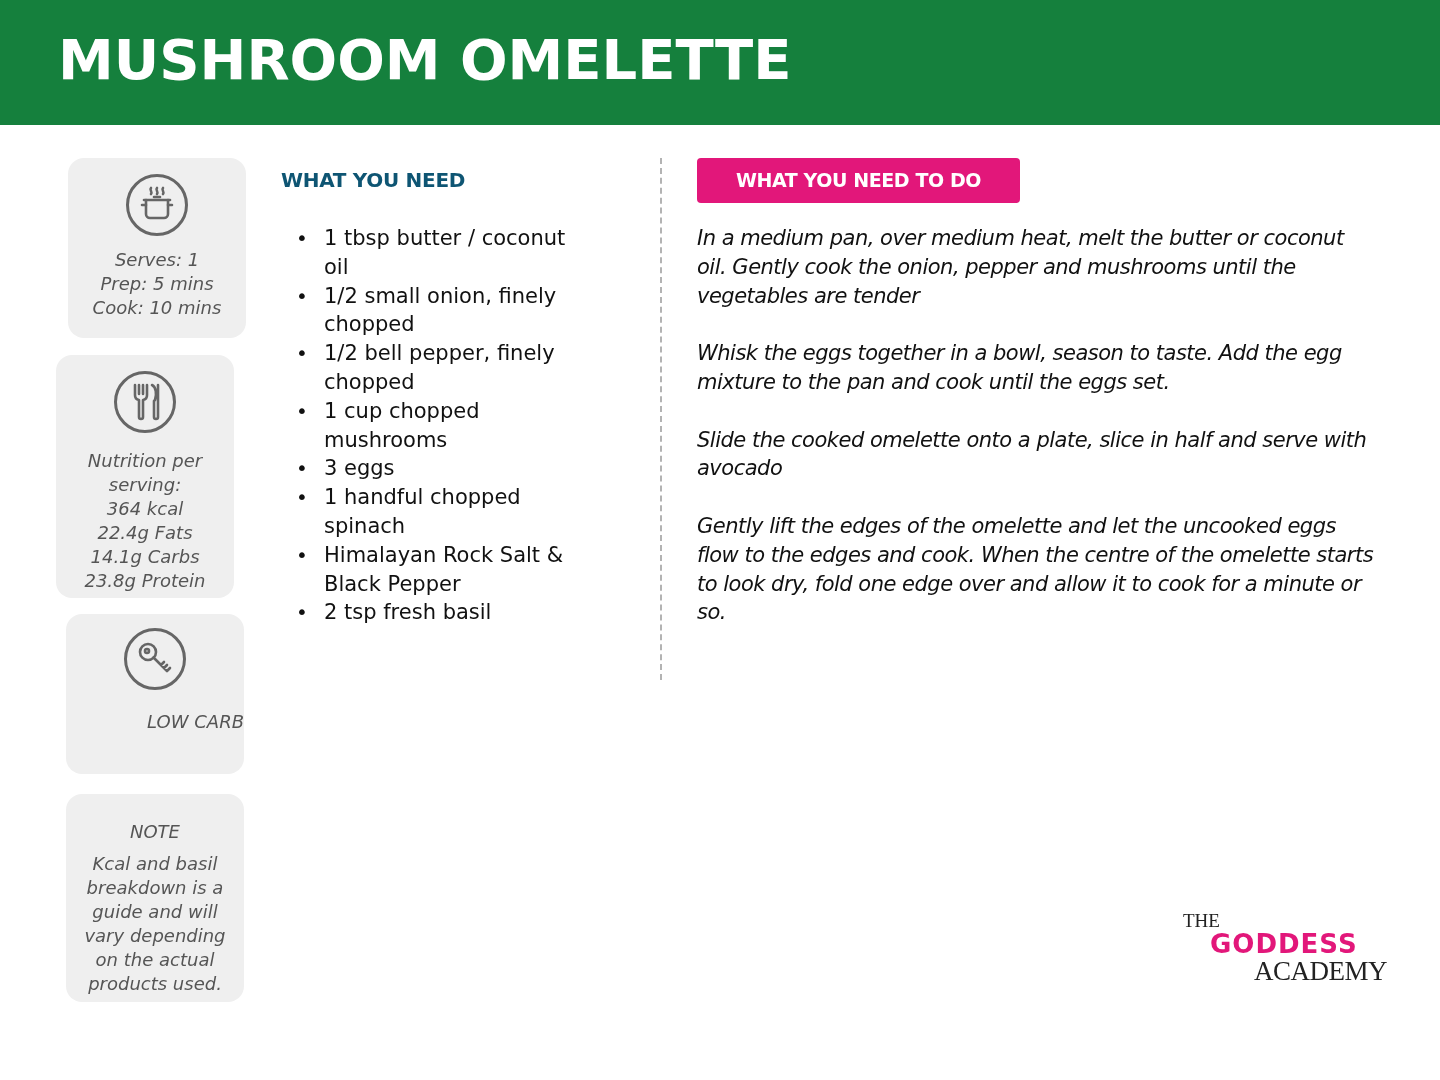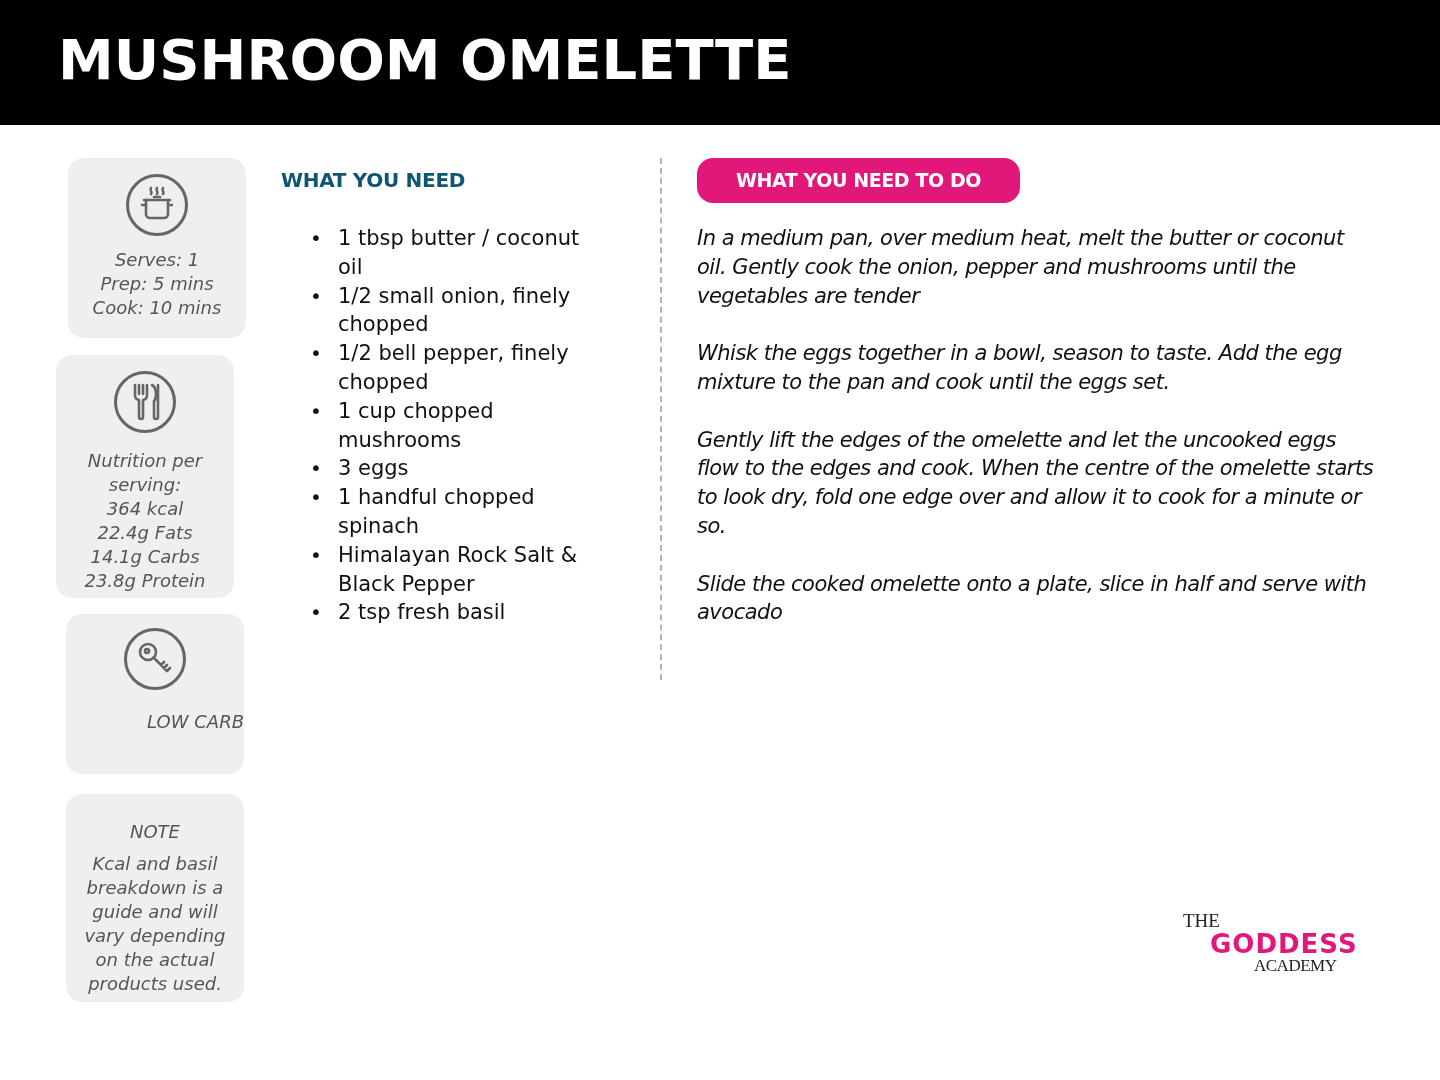--- a/index.html
+++ b/index.html
@@ -1,21 +1,21 @@
 <!DOCTYPE html>
 <html><head>
 <meta charset="utf-8">
 <style>
   * { box-sizing: border-box; margin: 0; padding: 0; }
   html, body { width: 1440px; height: 1080px; background: #ffffff; overflow: hidden; }
   body { font-family: "Liberation Sans", sans-serif; color: #111; position: relative; }
 
   .header {
     position: absolute; left: 0; top: 0; width: 1440px; height: 125px;
-    background: #000000;
+    background: #15803d;
   }
   .header-title {
     position: absolute; left: 58px; top: 28px;
     font-family: "DejaVu Sans", sans-serif; font-weight: bold;
     font-size: 56px; letter-spacing: 0px; color: #ffffff; line-height: 64px;
   }
 
   .card {
     position: absolute; background: #efefef; border-radius: 16px;
     text-align: center; color: #555555;
@@ -36,37 +36,37 @@
   .card-3 .lines { margin-top: 20px; text-align: right; }
   .card-4 { left: 66px; top: 794px; width: 178px; height: 208px; padding-top: 26px; }
   .card-4 .note-title { display:block; margin-bottom: 8px; }
 
   .ing-title {
     position: absolute; left: 281px; top: 168px;
     font-family: "DejaVu Sans", sans-serif; font-weight: bold;
     font-size: 20px; color: #0e5573; letter-spacing: -0.3px;
   }
   .ing-list {
-    position: absolute; left: 310px; top: 224px; width: 300px;
+    position: absolute; left: 296px; top: 224px; width: 300px;
     list-style: none; font-family: "DejaVu Sans", sans-serif;
     font-size: 21px; line-height: 28.8px; color: #111;
   }
   .ing-list li { position: relative; padding-left: 28px; }
   .ing-list li::before {
     content: "\2022"; position: absolute; left: 0; top: 0; font-size: 20px;
   }
 
   .divider {
     position: absolute; left: 660px; top: 158px; width: 0; height: 522px;
     border-left: 2px dashed #b3b3b3;
   }
 
   .todo-badge {
     position: absolute; left: 697px; top: 158px; width: 323px; height: 45px;
-    background: #e2177a; border-radius: 16px; color: #fff;
+    background: #e2177a; border-radius: 4px; color: #fff;
     font-family: "DejaVu Sans", sans-serif; font-weight: bold; font-size: 19px;
     line-height: 45px; text-align: center; letter-spacing: -0.4px;
   }
   .steps {
     position: absolute; left: 697px; top: 224px; width: 680px;
     font-family: "DejaVu Sans", sans-serif; font-style: italic;
     font-size: 21px; line-height: 28.8px; color: #111; letter-spacing: -0.5px;
   }
   .steps p { margin-bottom: 28.8px; }
 
@@ -76,21 +76,21 @@
   .logo .the {
     position: absolute; left: 3px; top: 0; font-family: "Liberation Serif", serif;
     font-size: 19px; color: #222; letter-spacing: 0px;
   }
   .logo .goddess {
     position: absolute; left: 3px; top: 19px; font-family: "DejaVu Sans", sans-serif;
     font-weight: bold; font-size: 26px; color: #e2177a; letter-spacing: 1px; margin-left: 27px;
   }
   .logo .academy {
     position: absolute; left: 74px; top: 46px; font-family: "Liberation Serif", serif;
-    font-size: 17px; color: #222; letter-spacing: -0.5px;
+    font-size: 27px; color: #222; letter-spacing: -0.5px;
   }
 </style>
 </head>
 <body>
 
 <div class="header">
   <h1 class="header-title">MUSHROOM OMELETTE</h1>
 </div>
 
 <div class="card card-1">
@@ -162,21 +162,21 @@
   <li>Himalayan Rock Salt &amp; Black Pepper</li>
   <li>2 tsp fresh basil</li>
 </ul>
 
 <div class="divider"></div>
 
 <div class="todo-badge">WHAT YOU NEED TO DO</div>
 <div class="steps">
   <p>In a medium pan, over medium heat, melt the butter or coconut oil. Gently cook the onion, pepper and mushrooms until the vegetables are tender</p>
   <p>Whisk the eggs together in a bowl, season to taste. Add the egg mixture to the pan and cook until the eggs set.</p>
+  <p>Slide the cooked omelette onto a plate, slice in half and serve with avocado</p>
   <p>Gently lift the edges of the omelette and let the uncooked eggs flow to the edges and cook. When the centre of the omelette starts to look dry, fold one edge over and allow it to cook for a minute or so.</p>
-  <p>Slide the cooked omelette onto a plate, slice in half and serve with avocado</p>
 </div>
 
 <div class="logo">
   <span class="the">THE</span>
   <span class="goddess">GODDESS</span>
   <span class="academy">ACADEMY</span>
 </div>
 
 </body></html>

